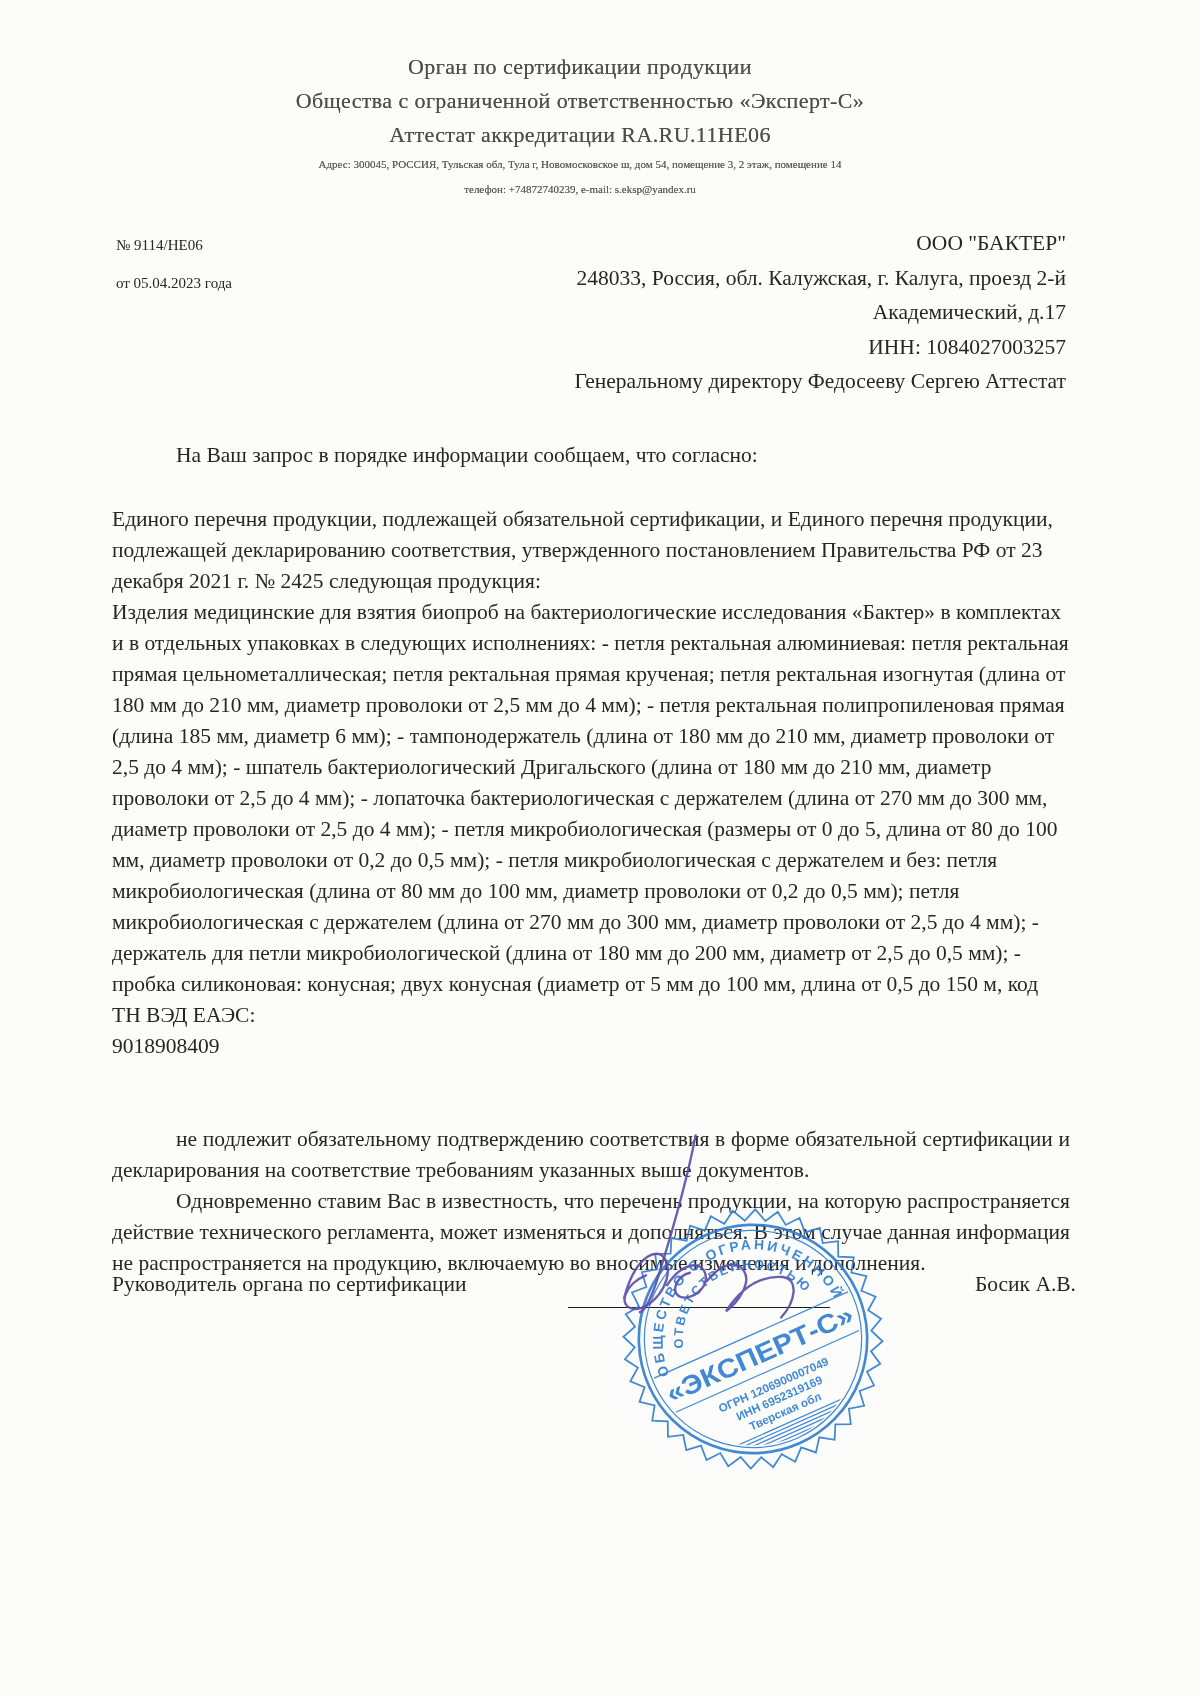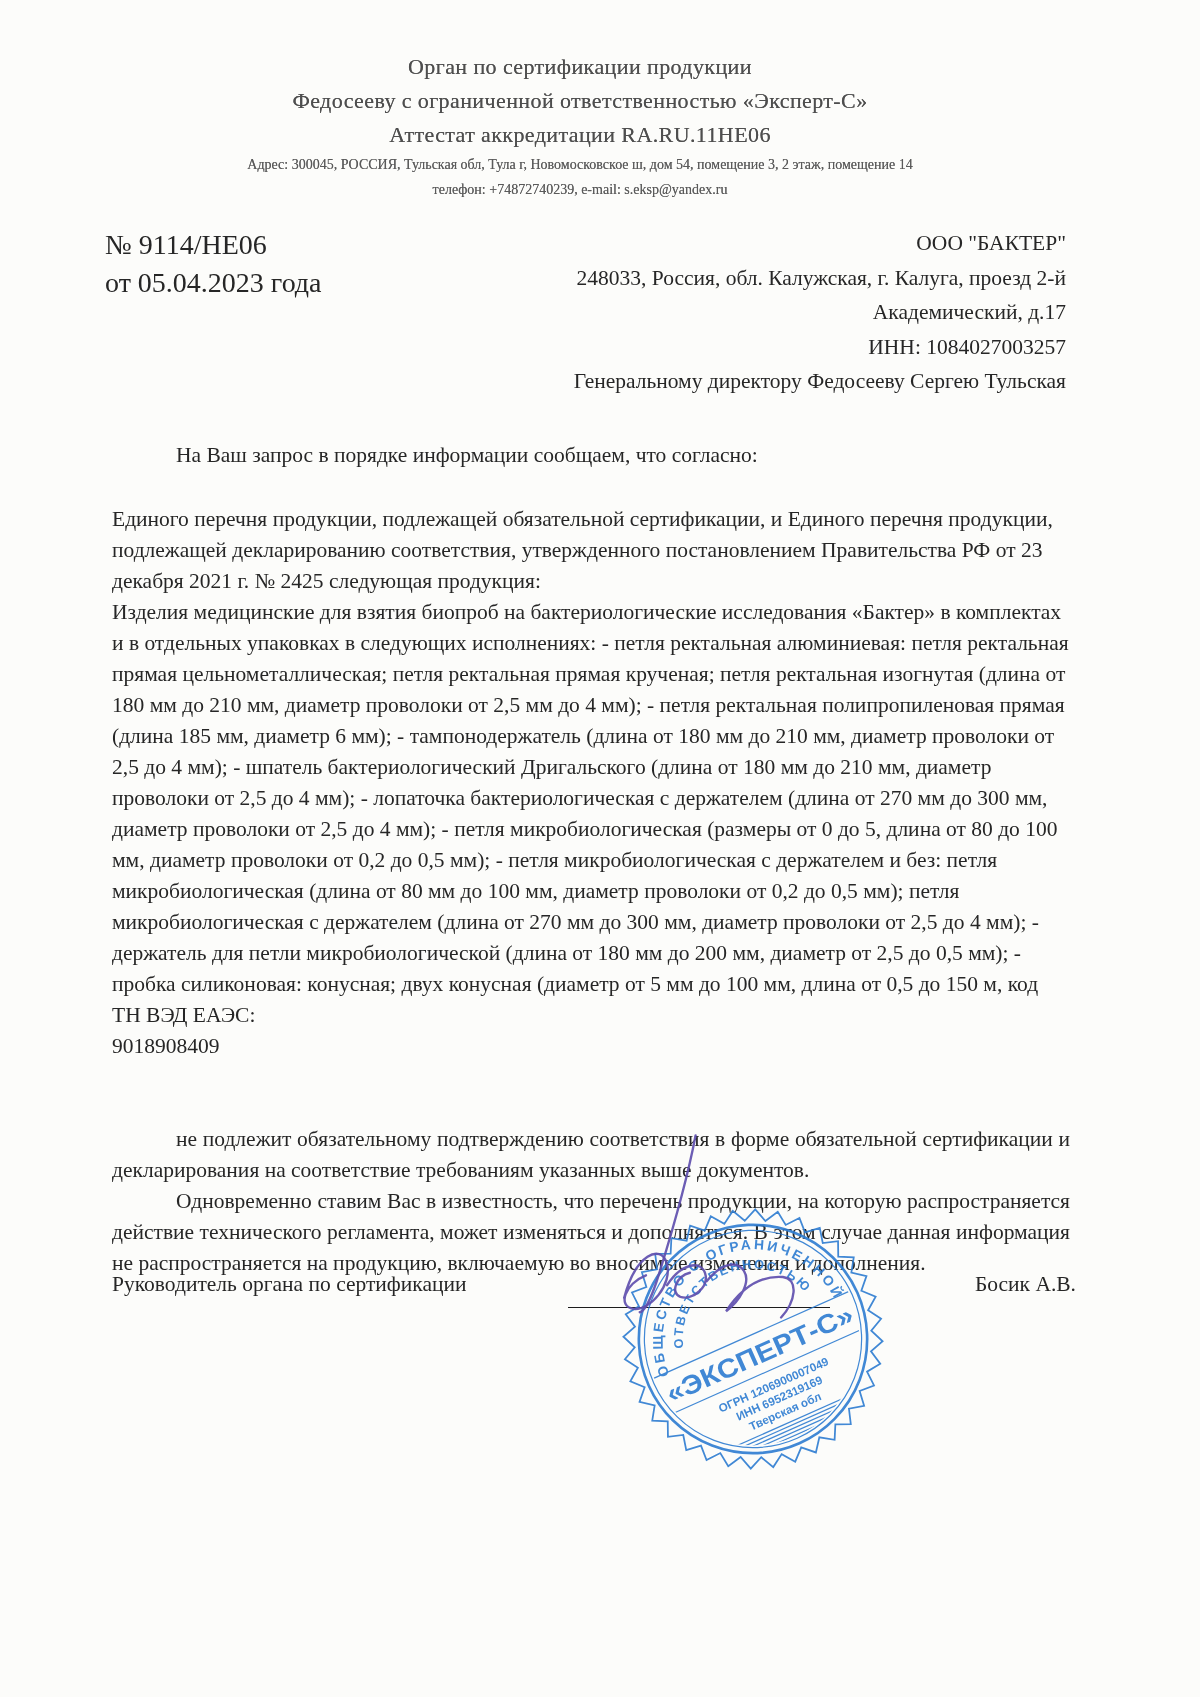--- a/index.html
+++ b/index.html
@@ -8,24 +8,24 @@
     width:1200px;height:1697px;
     margin:0 auto;
     background:var(--paper,#fcfcfa);
     font-family:"Liberation Serif","DejaVu Serif",serif;
     color:var(--ink,#262626);
     overflow:hidden;
   }
   
   .letterhead{position:absolute;left:60px;right:100px;top:50px;text-align:center;}
   .lh1{font-size:22px;line-height:34px;color:#4e4e4e;letter-spacing:.4px;text-shadow:0 0 .6px #6a6a6a;}
-  .lh2{font-size:14px;line-height:25px;color:#5a5a5a;text-shadow:0 0 .5px #7a7a7a;}
+  .lh2{font-size:11px;line-height:25px;color:#5a5a5a;text-shadow:0 0 .5px #7a7a7a;}
   .lh2:first-of-type{margin-top:5px;}
   
-  .ref{position:absolute;left:105px;top:226px;font-size:28px;line-height:38px;}
+  .ref{position:absolute;left:116px;top:226px;font-size:15px;line-height:38px;}
   .recipient{position:absolute;right:134px;top:226px;width:620px;text-align:right;font-size:21.5px;line-height:34.5px;}
   
   .intro{position:absolute;left:112px;top:443px;width:958px;font-size:21.5px;padding-left:64px;}
   .mainblock{position:absolute;left:112px;top:504px;width:958px;font-size:21.5px;line-height:31px;}
   .par{margin:0;}
   .par.indent{text-indent:64px;}
   .par.just{text-align:justify;}
   .gap-top{margin-top:62px;}
   
   .sig-position{position:absolute;left:112px;top:1272px;font-size:21.5px;}
@@ -39,37 +39,37 @@
   .stamp text{font-family:"Liberation Sans","DejaVu Sans",sans-serif;font-weight:bold;}
   .sline{stroke:var(--stamp-blue,#2d7cd1);stroke-width:1.1;}
 </style>
 </head>
 <body>
 
 <div class="page">
 
   <header class="letterhead">
     <div class="lh1">Орган по сертификации продукции</div>
-    <div class="lh1">Федосееву с ограниченной ответственностью «Эксперт-С»</div>
+    <div class="lh1">Общества с ограниченной ответственностью «Эксперт-С»</div>
     <div class="lh1">Аттестат аккредитации RA.RU.11НЕ06</div>
     <div class="lh2">Адрес: 300045, РОССИЯ, Тульская обл, Тула г, Новомосковское ш, дом 54, помещение 3, 2 этаж, помещение 14</div>
     <div class="lh2">телефон: +74872740239, e-mail: s.eksp@yandex.ru</div>
   </header>
 
   <div class="ref">
     <div>№ 9114/НЕ06</div>
     <div>от 05.04.2023 года</div>
   </div>
 
   <div class="recipient">
     <div>ООО "БАКТЕР"</div>
     <div>248033, Россия, обл. Калужская, г. Калуга, проезд 2-й</div>
     <div>Академический, д.17</div>
     <div>ИНН: 1084027003257</div>
-    <div>Генеральному директору Федосееву Сергею Тульская</div>
+    <div>Генеральному директору Федосееву Сергею Аттестат</div>
   </div>
 
   <div class="intro">На Ваш запрос в порядке информации сообщаем, что согласно:</div>
 
   <div class="mainblock">
     <p class="par">Единого перечня продукции, подлежащей обязательной сертификации, и Единого перечня продукции, подлежащей декларированию соответствия, утвержденного постановлением Правительства РФ от 23 декабря 2021 г. № 2425 следующая продукция:</p>
     <p class="par">Изделия медицинские для взятия биопроб на бактериологические исследования «Бактер» в комплектах и в отдельных упаковках в следующих исполнениях: - петля ректальная алюминиевая: петля ректальная прямая цельнометаллическая; петля ректальная прямая крученая; петля ректальная изогнутая (длина от 180 мм до 210 мм, диаметр проволоки от 2,5 мм до 4 мм); - петля ректальная полипропиленовая прямая (длина 185 мм, диаметр 6 мм); - тампонодержатель (длина от 180 мм до 210 мм, диаметр проволоки от 2,5 до 4 мм); - шпатель бактериологический Дригальского (длина от 180 мм до 210 мм, диаметр проволоки от 2,5 до 4 мм); - лопаточка бактериологическая с держателем (длина от 270 мм до 300 мм, диаметр проволоки от 2,5 до 4 мм); - петля микробиологическая (размеры от 0 до 5, длина от 80 до 100 мм, диаметр проволоки от 0,2 до 0,5 мм); - петля микробиологическая с держателем и без: петля микробиологическая (длина от 80 мм до 100 мм, диаметр проволоки от 0,2 до 0,5 мм); петля микробиологическая с держателем (длина от 270 мм до 300 мм, диаметр проволоки от 2,5 до 4 мм); - держатель для петли микробиологической (длина от 180 мм до 200 мм, диаметр от 2,5 до 0,5 мм); - пробка силиконовая: конусная; двух конусная (диаметр от 5 мм до 100 мм, длина от 0,5 до 150 м, код ТН ВЭД ЕАЭС:</p>
     <p class="par">9018908409</p>
     <p class="par indent just gap-top">не подлежит обязательному подтверждению соответствия в форме обязательной сертификации и декларирования на соответствие требованиям указанных выше документов.</p>
     <p class="par indent just">Одновременно ставим Вас в известность, что перечень продукции, на которую распространяется действие технического регламента, может изменяться и дополняться. В этом случае данная информация не распространяется на продукцию, включаемую во вносимые изменения и дополнения.</p>

